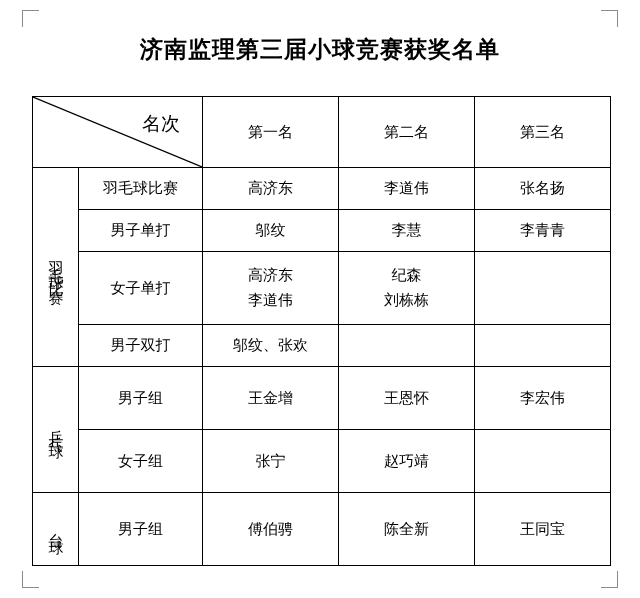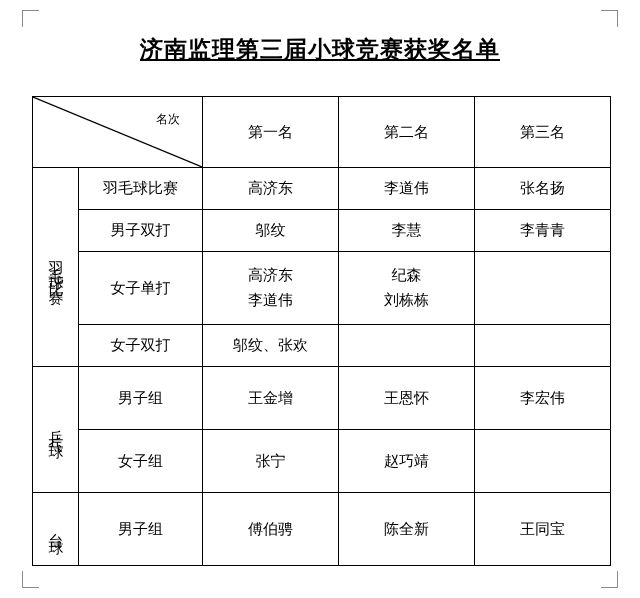--- a/index.html
+++ b/index.html
@@ -30,21 +30,20 @@
   .doc-title {
     position: absolute;
     top: 34px;
     left: 0;
     width: 640px;
     text-align: center;
     font-size: 23px;
     font-weight: bold;
     letter-spacing: 1px;
     font-family: "DejaVu Sans", "Liberation Sans", sans-serif;
-    text-decoration: underline;
   }
 
   .table-wrap {
     position: absolute;
     top: 96px;
     left: 32px;
     width: 578px;
   }
 
   table.award-table {
@@ -78,21 +77,21 @@
   .hdr-diag .diag-svg {
     position: absolute;
     left: 0; top: 0;
     width: 100%;
     height: 100%;
   }
   .hdr-diag .rank-label {
     position: absolute;
     right: 22px;
     top: 14px;
-    font-size: 12px;
+    font-size: 19px;
   }
 
   .hdr-cell { height: 70px !important; }
 
   
   .vert {
     writing-mode: vertical-rl;
     text-orientation: upright;
     letter-spacing: 7px;
     font-size: 15px;
@@ -146,39 +145,39 @@
       <tr>
         <td class="vert-cell" rowspan="4">
           <span class="vert">羽毛球比赛</span>
         </td>
         <td>羽毛球比赛</td>
         <td>高济东</td>
         <td>李道伟</td>
         <td>张名扬</td>
       </tr>
       <tr>
-        <td>男子双打</td>
+        <td>男子单打</td>
         <td>邬纹</td>
         <td>李慧</td>
         <td>李青青</td>
       </tr>
       <tr>
         <td class="xtall">女子单打</td>
         <td class="xtall two-line">
           <div>高济东</div>
           <div>李道伟</div>
         </td>
         <td class="xtall two-line">
           <div>纪森</div>
           <div>刘栋栋</div>
         </td>
         <td class="xtall"></td>
       </tr>
       <tr>
-        <td>女子双打</td>
+        <td>男子双打</td>
         <td>邬纹、张欢</td>
         <td></td>
         <td></td>
       </tr>
 
       <tr>
         <td class="vert-cell" rowspan="2">
           <span class="vert">乒乓球</span>
         </td>
         <td class="tall">男子组</td>

